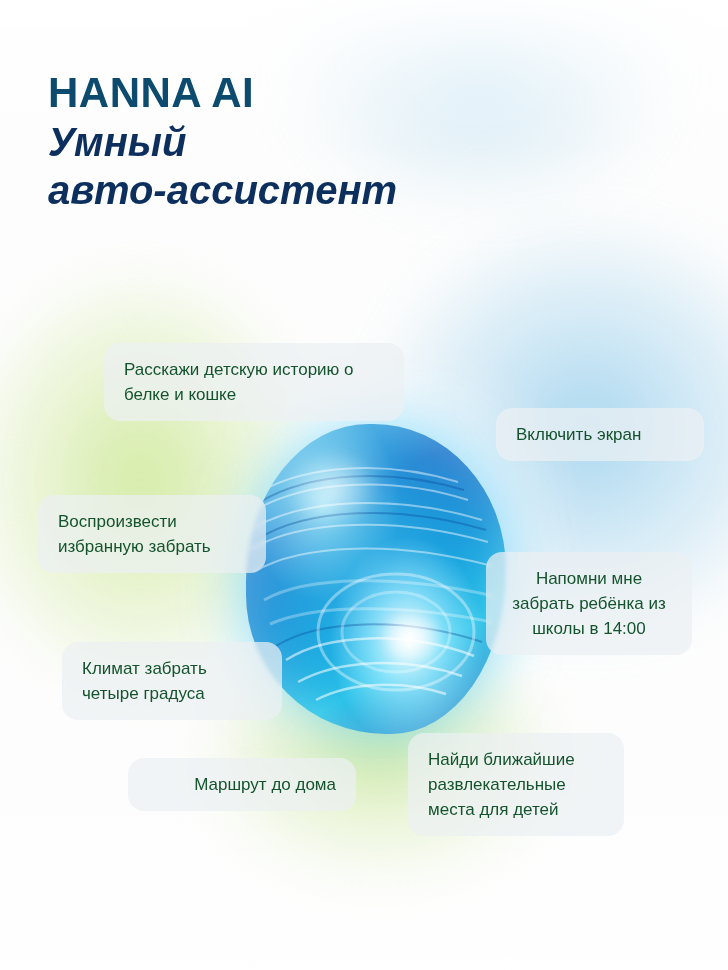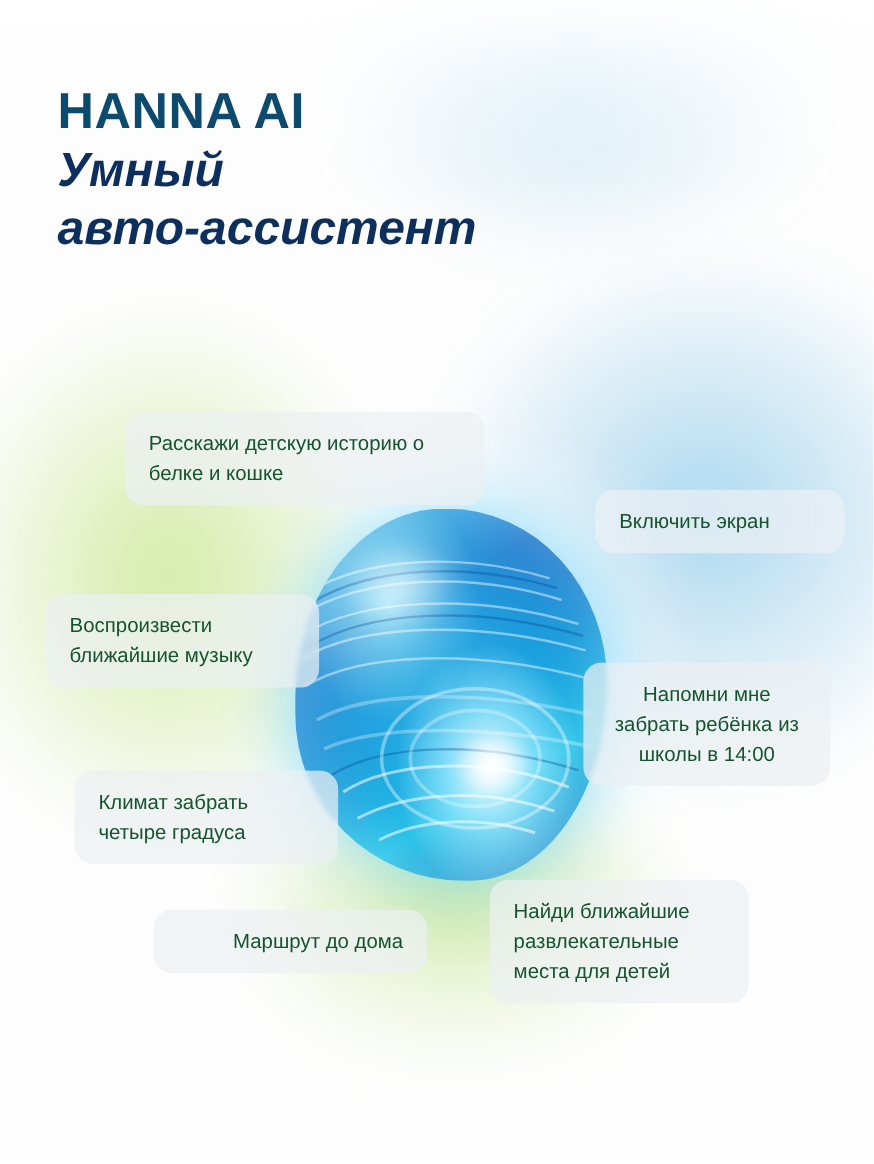--- a/index.html
+++ b/index.html
@@ -245,19 +245,19 @@
         <ellipse cx="150" cy="208" rx="78" ry="58" fill="none" stroke="rgba(255,255,255,0.38)" stroke-width="3"></ellipse>
         <ellipse cx="150" cy="208" rx="54" ry="40" fill="none" stroke="rgba(255,255,255,0.30)" stroke-width="3"></ellipse>
       </svg>
       <div class="orb-rim"></div>
       <div class="orb-highlight"></div>
     </div>
   </div>
 
   <div class="chip c-story">Расскажи детскую историю о белке и кошке</div>
   <div class="chip c-screen">Включить экран</div>
-  <div class="chip c-music">Воспроизвести ближайшие музыку</div>
+  <div class="chip c-music">Воспроизвести избранную забрать</div>
   <div class="chip c-remind">Напомни мне забрать ребёнка из школы в 14:00</div>
   <div class="chip c-climate">Климат забрать четыре градуса</div>
   <div class="chip c-route">Маршрут до дома</div>
   <div class="chip c-places">Найди ближайшие развлекательные места для детей</div>
 
 </div>
 
 </body></html>

